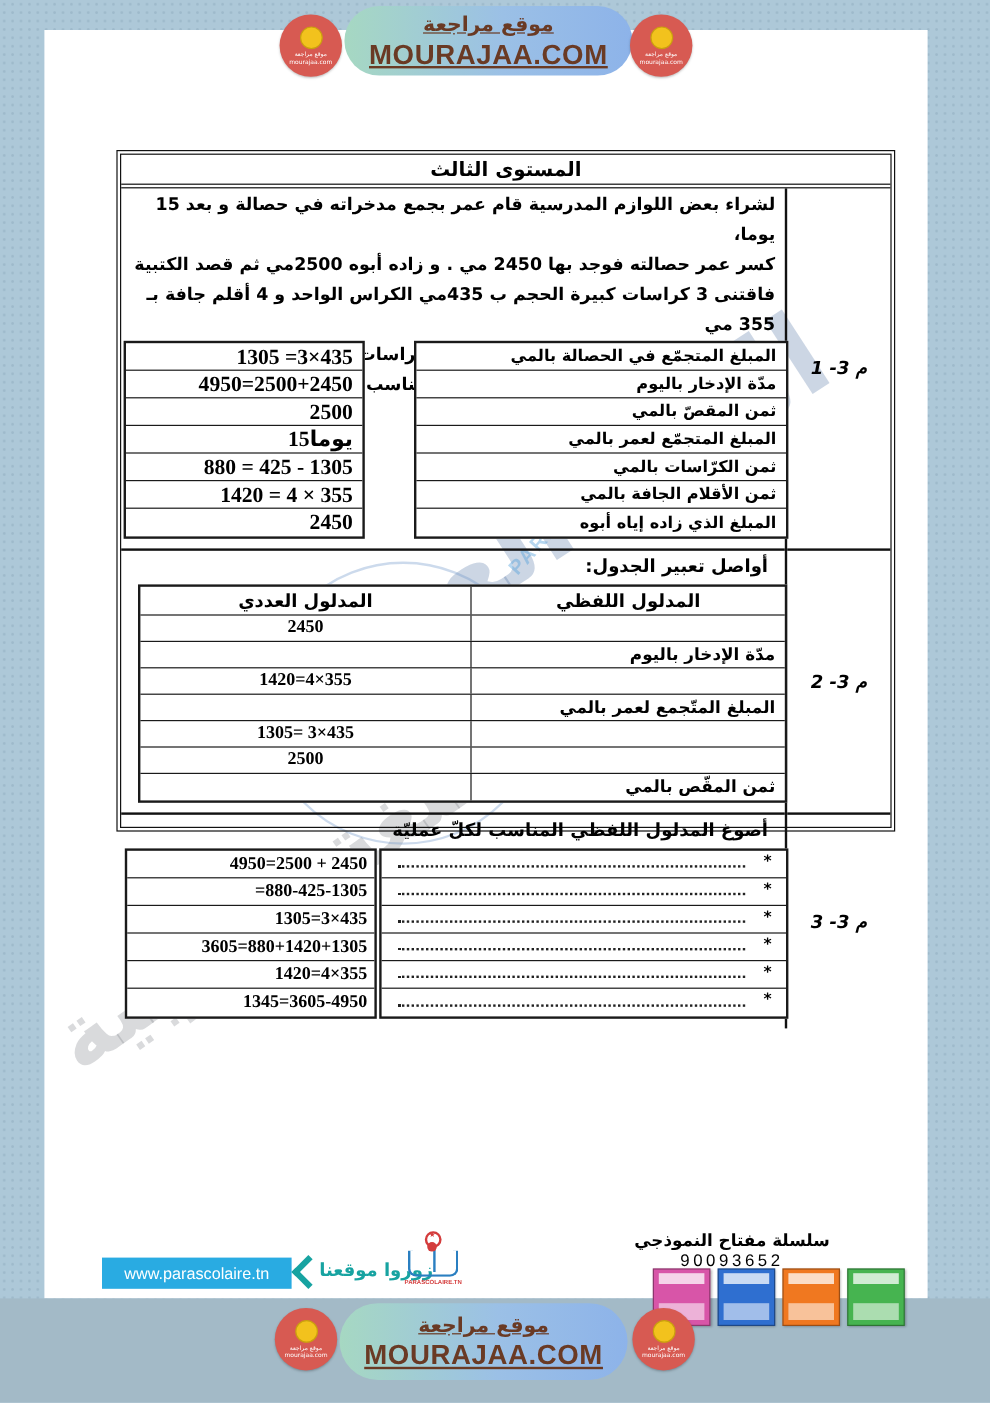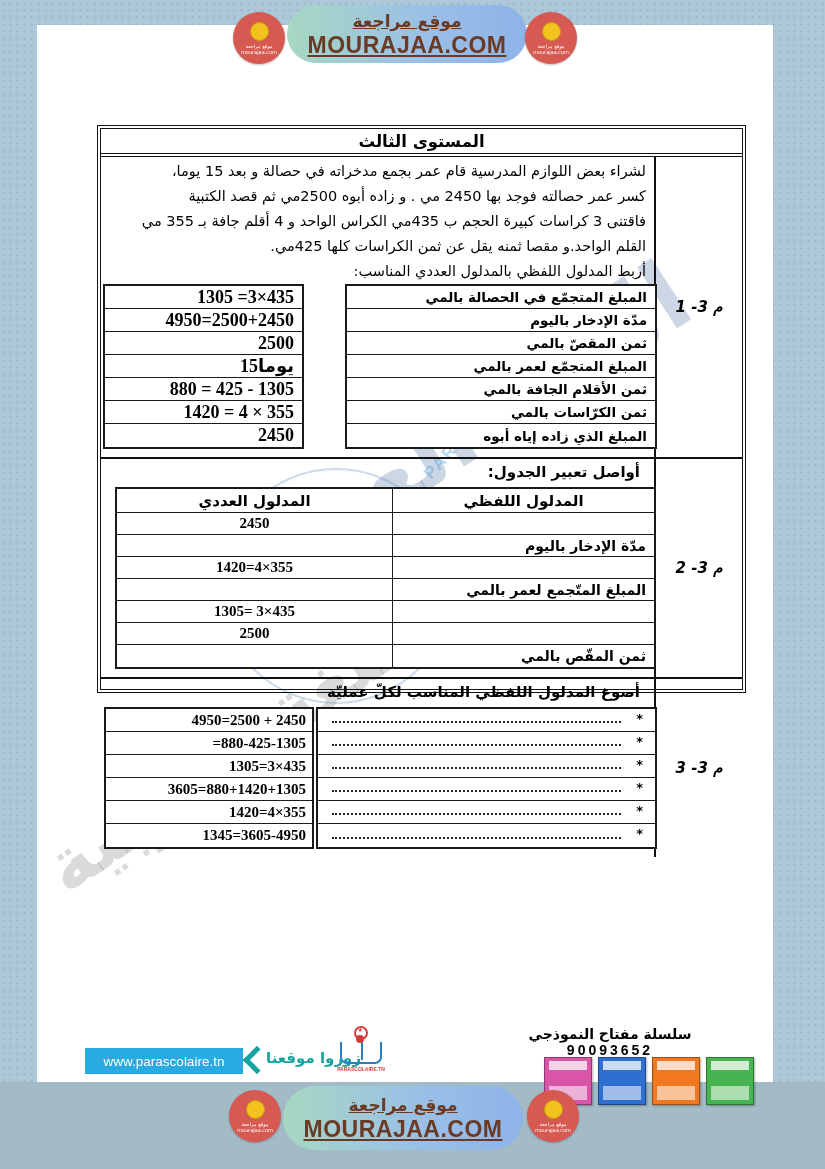--- a/index.html
+++ b/index.html
@@ -43,21 +43,21 @@
   .level-header{height:28px;border-bottom:4px double #111;display:flex;align-items:center;justify-content:center;
       font-weight:bold;font-size:16.5px;direction:rtl;box-sizing:border-box;}
   .tbody{display:flex;flex-direction:row;height:700px;}
   .content-col{width:553px;display:flex;flex-direction:column;}
   .side-col{width:88px;border-left:2px solid #111;display:flex;flex-direction:column;box-sizing:border-box;font-style:italic;}
   .side-cell{display:flex;align-items:center;justify-content:center;font-weight:bold;font-size:15px;direction:rtl;box-sizing:border-box;}
   .s1{height:300px;} .s2{height:220px;border-top:2px solid #111;} .s3{height:180px;border-top:2px solid #111;}
   .section{position:relative;box-sizing:border-box;}
 
   
-  .problem{direction:rtl;text-align:right;font-weight:normal;font-size:14.5px;line-height:25px;padding:2px 8px 0 4px;}
+  .problem{direction:rtl;text-align:right;font-weight:bold;font-size:14.5px;line-height:25px;padding:2px 8px 0 4px;}
   .match-table{position:absolute;border:2px solid #1a1a1a;background:#fff;}
   .vals{left:2px;top:127px;width:197px;}
   .phrs{left:244px;top:127px;width:308px;}
   .mrow{height:23px;border-bottom:1px solid #1a1a1a;display:flex;align-items:center;box-sizing:border-box;}
   .mrow:last-child{border-bottom:none;}
   .vcell{width:100%;text-align:right;direction:ltr;font-family:"Liberation Serif","DejaVu Sans",serif;
          font-weight:bold;font-size:18px;padding:0 8px 0 4px;box-sizing:border-box;}
   .pcell{width:100%;text-align:right;direction:rtl;font-weight:bold;font-size:13.5px;padding:0 8px 0 4px;box-sizing:border-box;}
 
   
@@ -90,21 +90,21 @@
   .visit{position:absolute;left:266px;top:1049px;color:#17a3a1;font-weight:bold;font-size:15px;direction:rtl;}
   .pslogo{position:absolute;left:333px;top:1026px;width:56px;height:52px;display:flex;flex-direction:column;align-items:center;}
   .pslogo .emb{width:10px;height:10px;border-radius:50%;border:2px solid #d43c3c;position:relative;}
   .pslogo .emb::after{content:"★";position:absolute;left:1.5px;top:-2px;font-size:6px;color:#d43c3c;}
   .pslogo .book{width:38px;height:20px;border:2px solid #2a7fc1;border-top:none;border-radius:0 0 7px 7px;position:relative;margin-top:2px;}
   .pslogo .book::before{content:"";position:absolute;left:50%;top:-4px;width:2px;height:22px;background:#2a7fc1;}
   .pslogo .book::after{content:"";position:absolute;left:14px;top:-7px;width:8px;height:8px;border-radius:50%;background:#d43c3c;}
   .pslogo .lbl{font-size:5px;color:#d43c3c;font-weight:bold;margin-top:2px;font-family:"Liberation Sans",sans-serif;}
   .series{position:absolute;left:520px;top:1026px;width:180px;text-align:center;}
   .series .t{font-weight:bold;font-size:14px;direction:rtl;line-height:16px;}
-  .series .ph{font-weight:bold;font-size:14px;letter-spacing:3px;font-family:"Liberation Sans",sans-serif;}
+  .series .ph{font-weight:normal;font-size:14px;letter-spacing:3px;font-family:"Liberation Sans",sans-serif;}
   .books{position:absolute;left:544px;top:1057px;width:214px;height:48px;display:flex;gap:6px;}
   .bk{width:48px;height:100%;border:1px solid rgba(0,0,0,.35);box-sizing:border-box;position:relative;box-shadow:1px 1px 2px rgba(0,0,0,.3);}
   .bk::before{content:"";position:absolute;left:4px;top:3px;right:4px;height:9px;background:rgba(255,255,255,.75);}
   .bk::after{content:"";position:absolute;left:4px;bottom:4px;right:4px;height:14px;background:rgba(255,255,255,.55);}
   .bk1{background:#d855a8;} .bk2{background:#2f6fd0;} .bk3{background:#f07820;} .bk4{background:#46b450;}
 </style>
 </head>
 <body>
 
 <div class="stage">
@@ -177,24 +177,24 @@
             <div class="mrow">
                 <div class="pcell">مدّة الإدخار باليوم</div>
               </div>
             <div class="mrow">
                 <div class="pcell">ثمن المقصّ بالمي</div>
               </div>
             <div class="mrow">
                 <div class="pcell">المبلغ المتجمّع لعمر بالمي</div>
               </div>
             <div class="mrow">
+                <div class="pcell">ثمن الكرّاسات بالمي</div>
+              </div>
+            <div class="mrow">
                 <div class="pcell">ثمن الأقلام الجافة بالمي</div>
-              </div>
-            <div class="mrow">
-                <div class="pcell">ثمن الكرّاسات بالمي</div>
               </div>
             <div class="mrow">
                 <div class="pcell">المبلغ الذي زاده إياه أبوه</div>
               </div>
           </div>
         </div>
 
         <div class="section s2">
           <div class="instr">أواصل تعبير الجدول:</div>
           <div class="grid-table">

